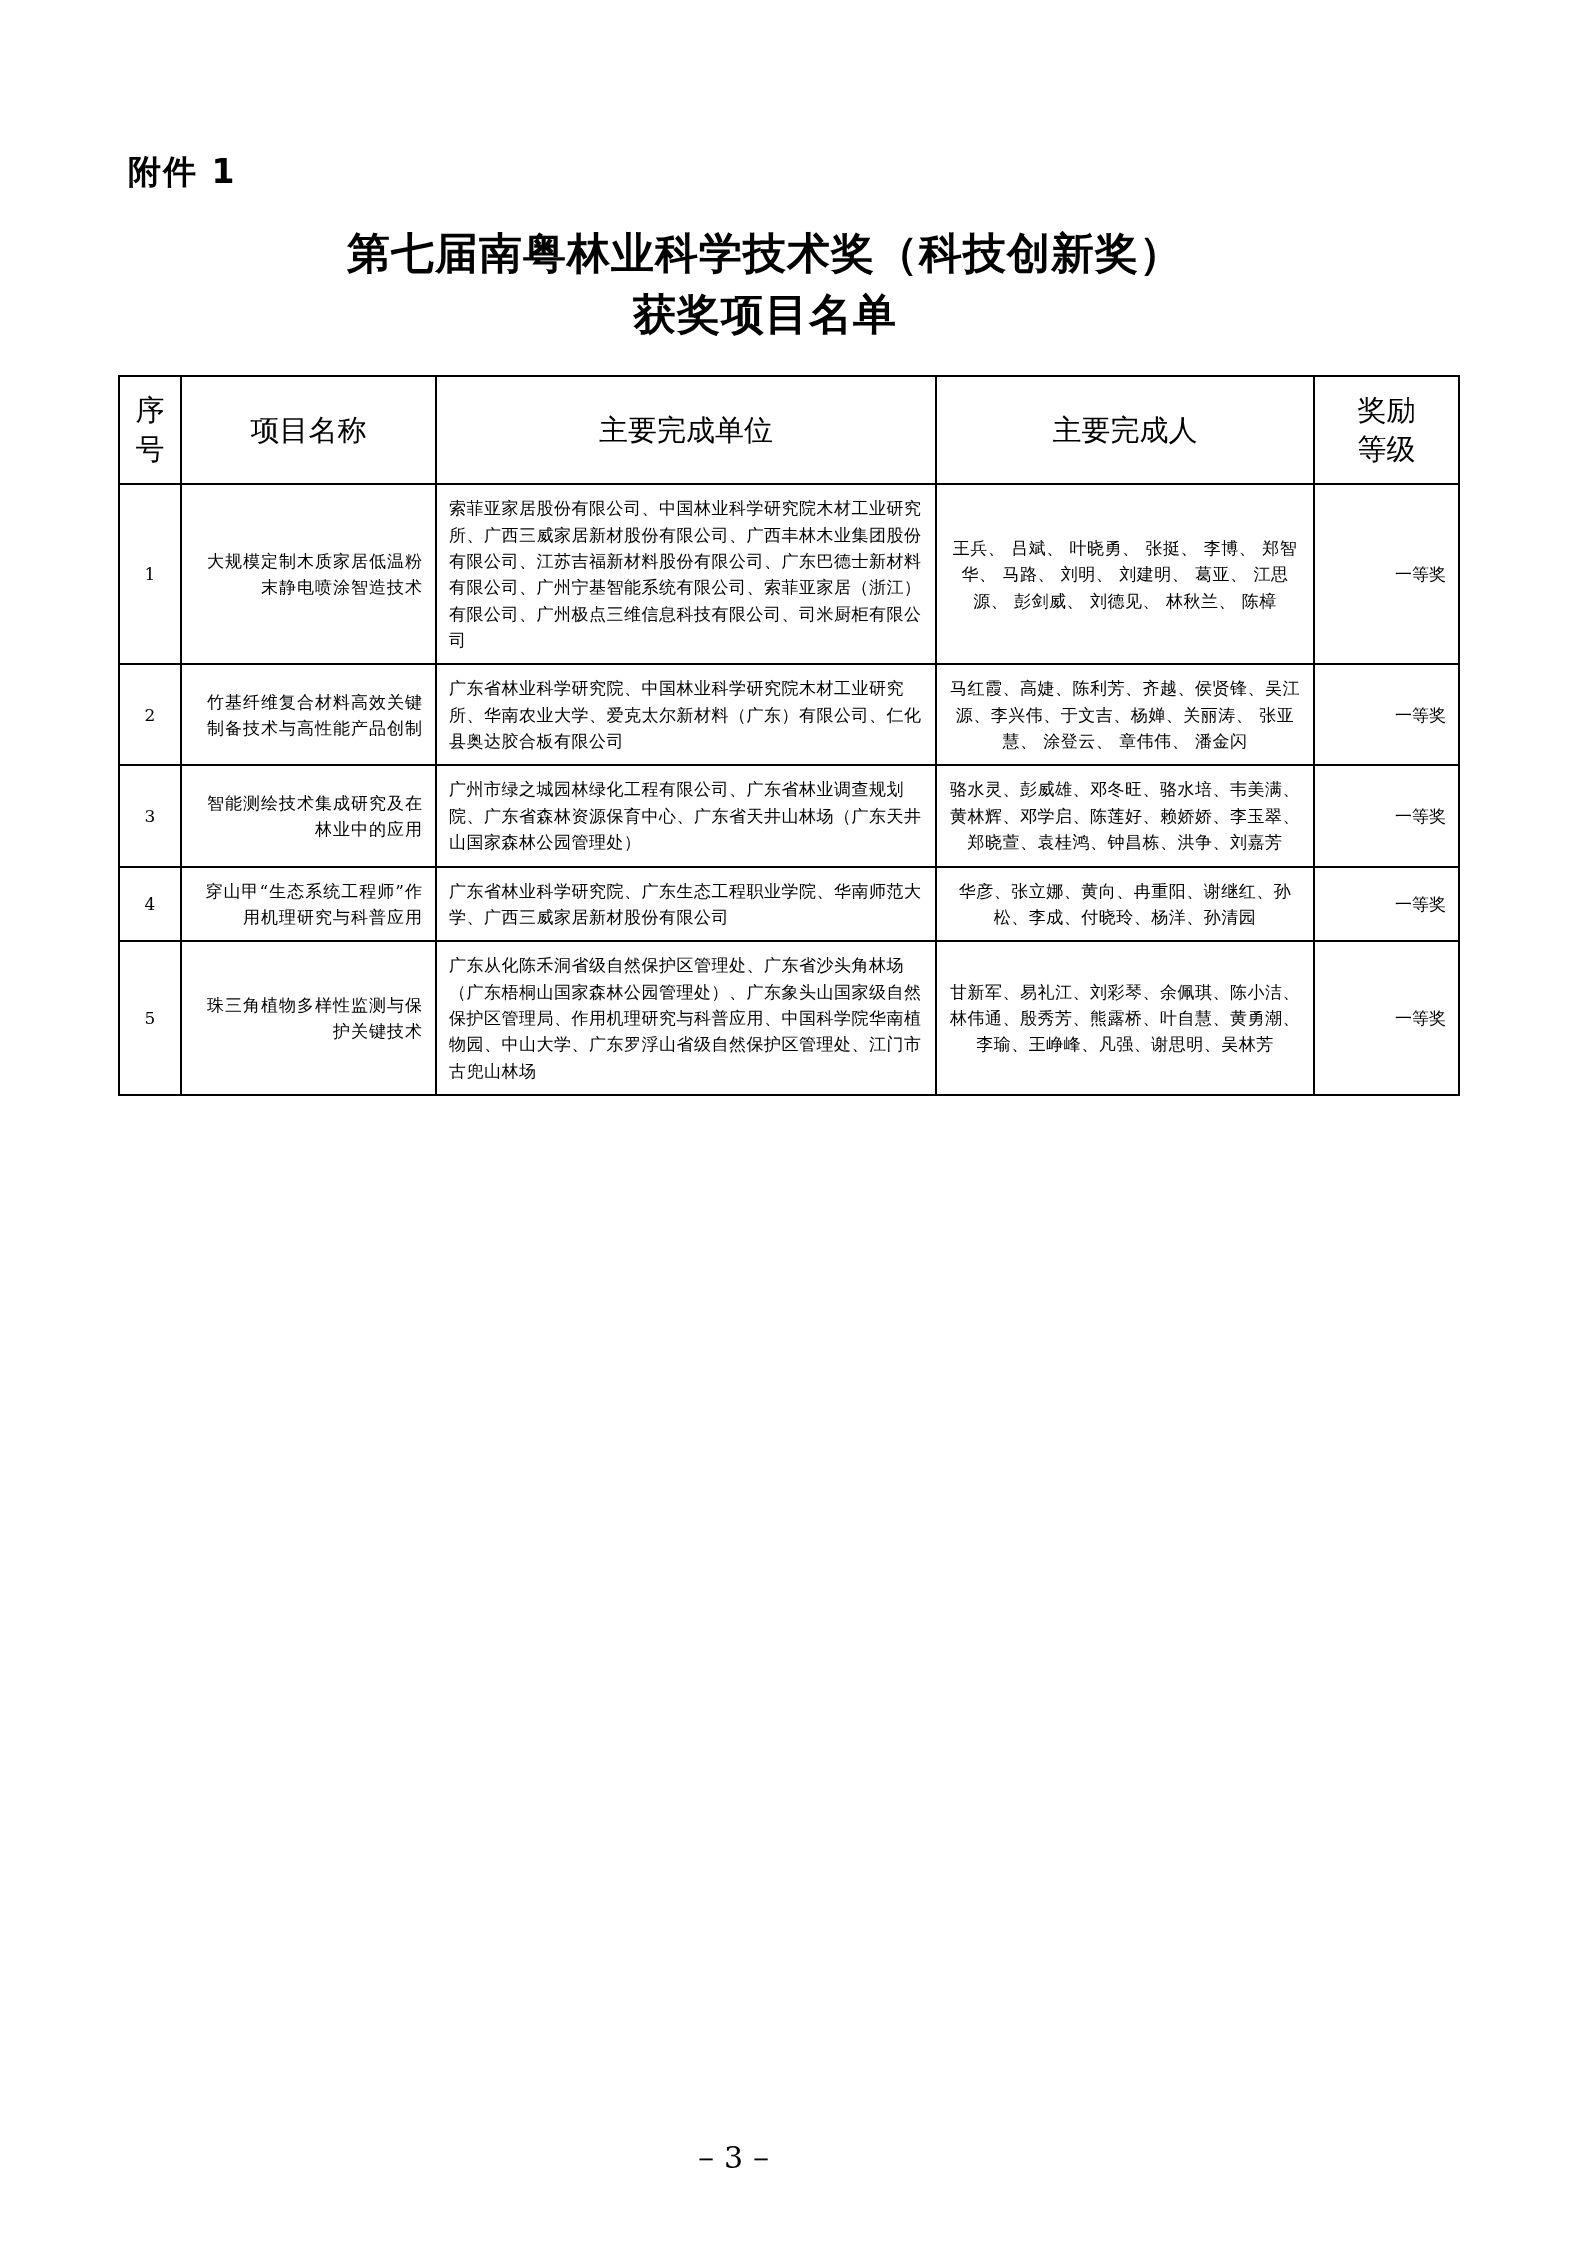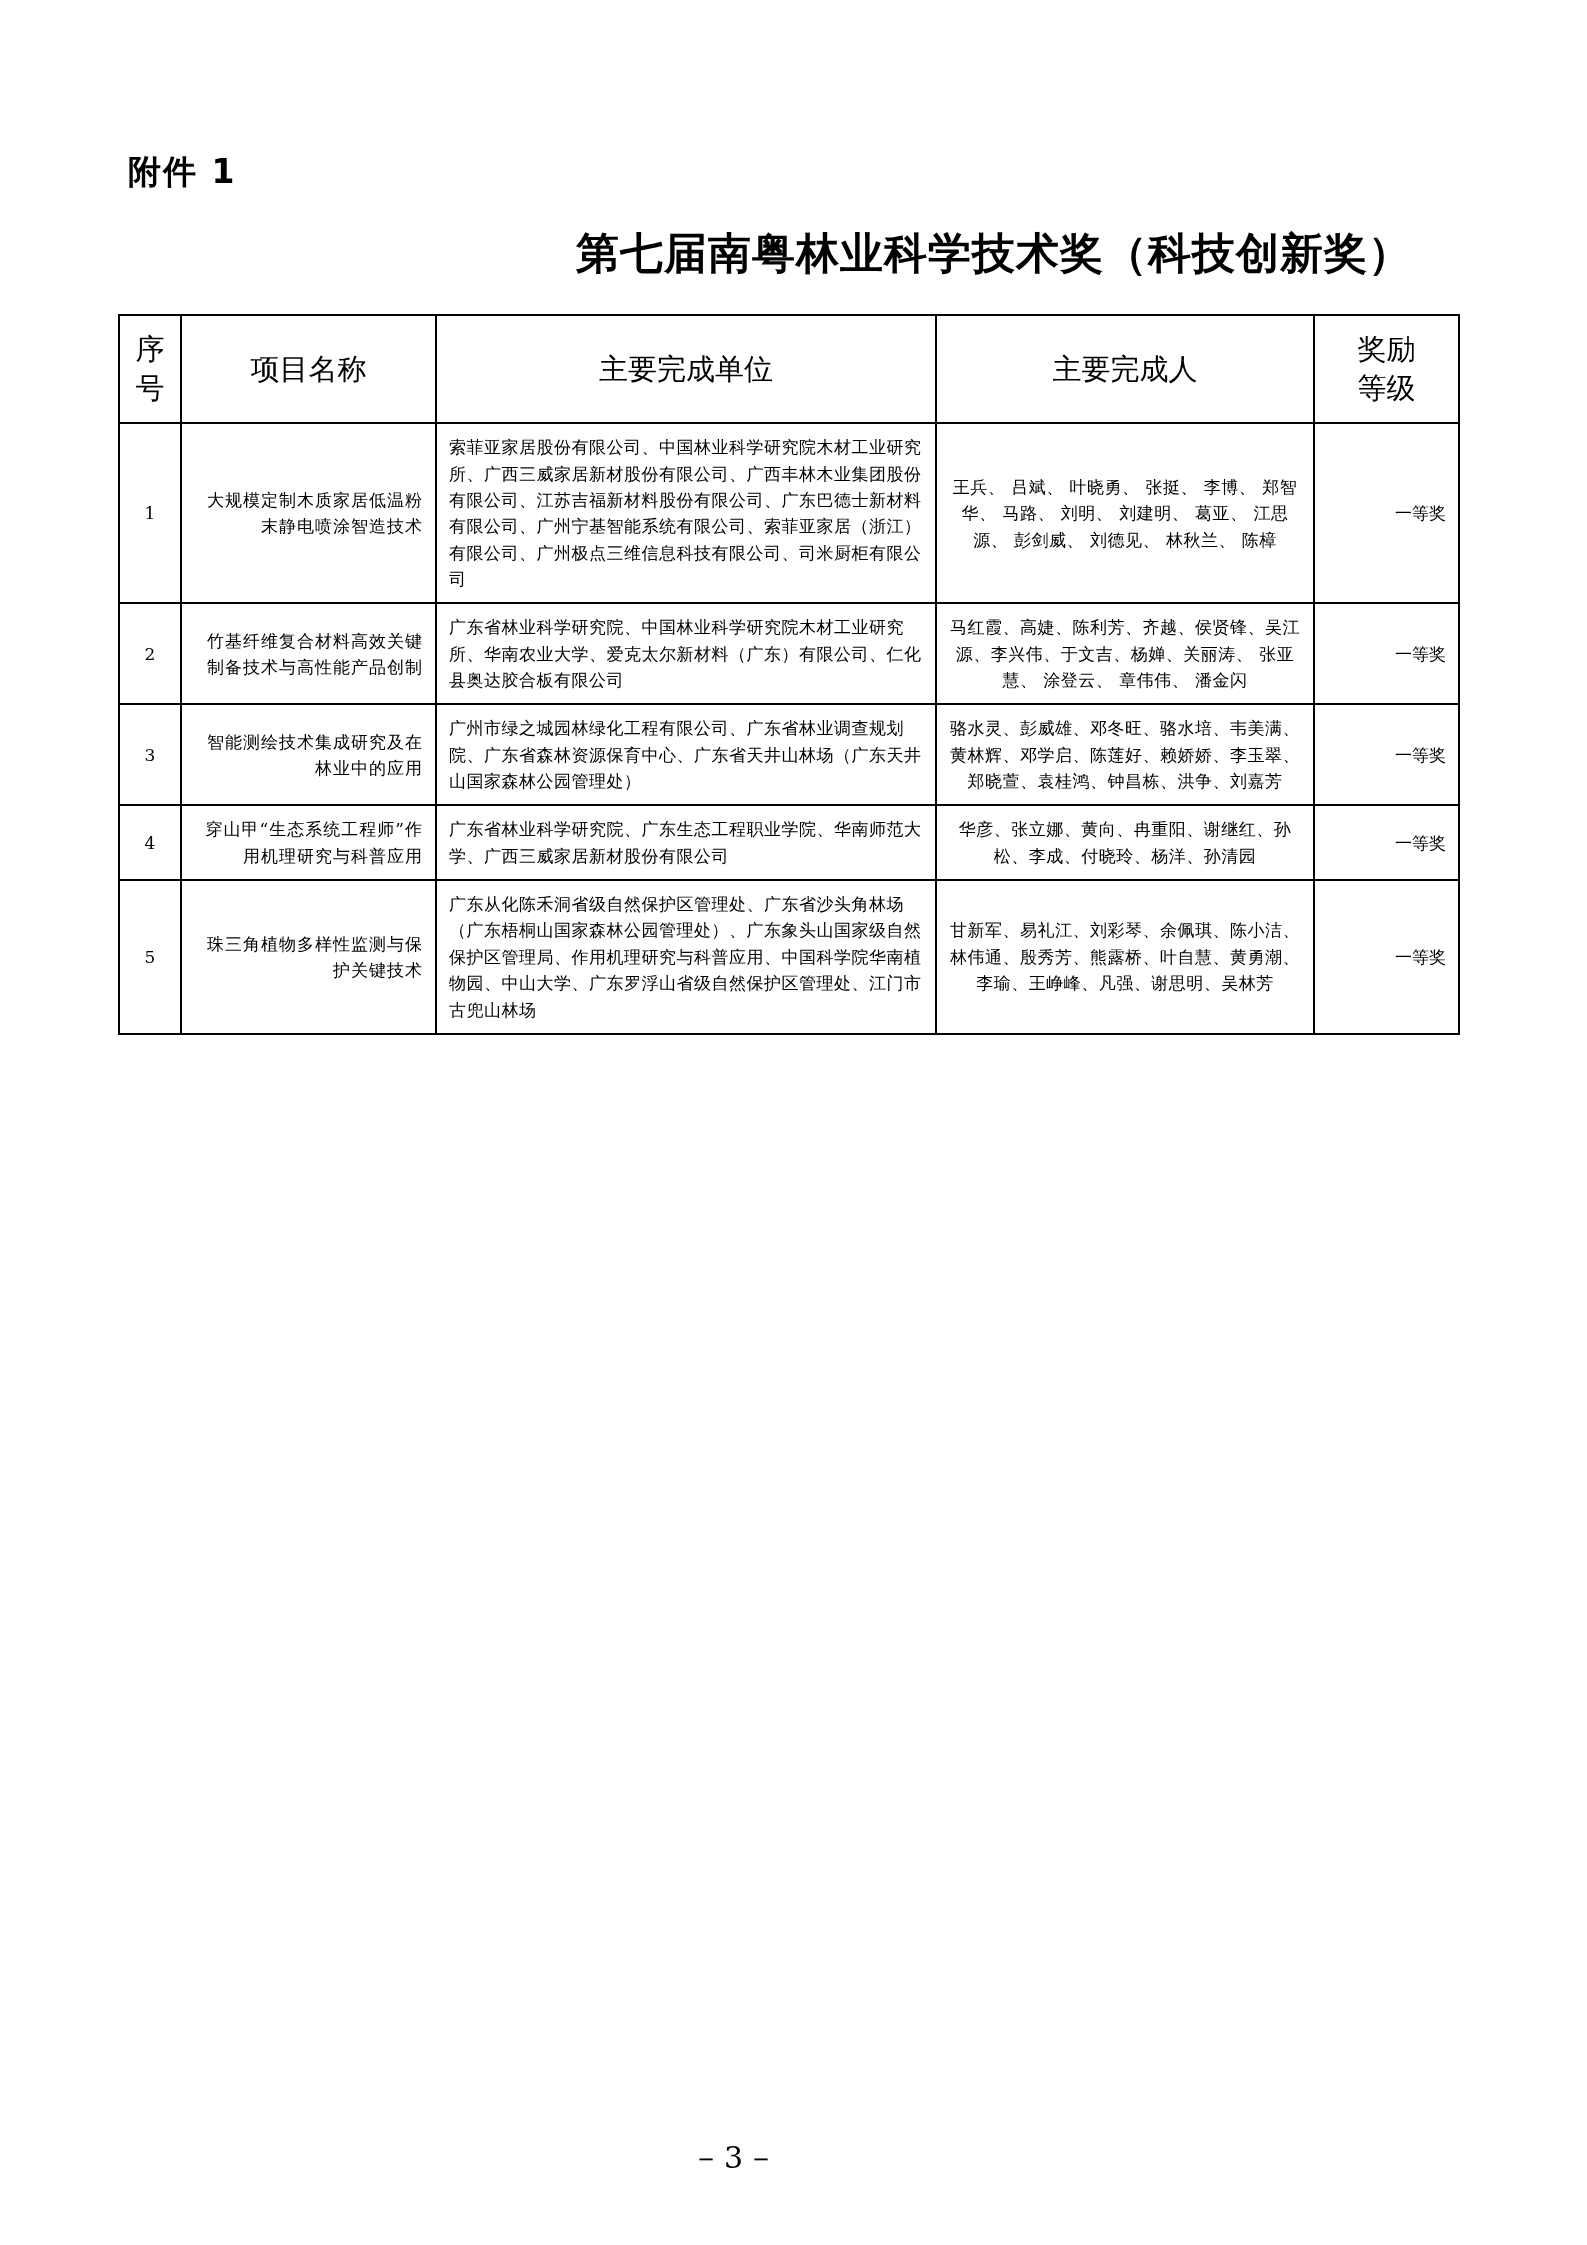--- a/index.html
+++ b/index.html
@@ -22,21 +22,21 @@
     position: relative;
   }
   .attachment-label {
     font-family: "DejaVu Sans", "Liberation Sans", sans-serif;
     font-weight: bold;
     font-size: 33px;
     letter-spacing: 2px;
     margin: 0 0 28px 10px;
   }
   .doc-title {
-    text-align: right;
+    text-align: center;
     font-family: "DejaVu Serif", "Liberation Serif", serif;
     font-weight: bold;
     font-size: 43px;
     line-height: 1.42;
     letter-spacing: 1px;
     margin: 18px 0 30px 0;
   }
   .doc-title .line {
     display: block;
   }
@@ -104,20 +104,21 @@
 </style>
 </head>
 <body>
 
 <div class="page">
 
   <div class="attachment-label">附件 1</div>
 
   <div class="doc-title">
     <span class="line">第七届南粤林业科学技术奖（科技创新奖）</span>
+    <span class="line">获奖项目名单</span>
   </div>
 
   <table class="award-table">
     <colgroup>
       <col class="col-no">
       <col class="col-name">
       <col class="col-units">
       <col class="col-people">
       <col class="col-level">
     </colgroup>

